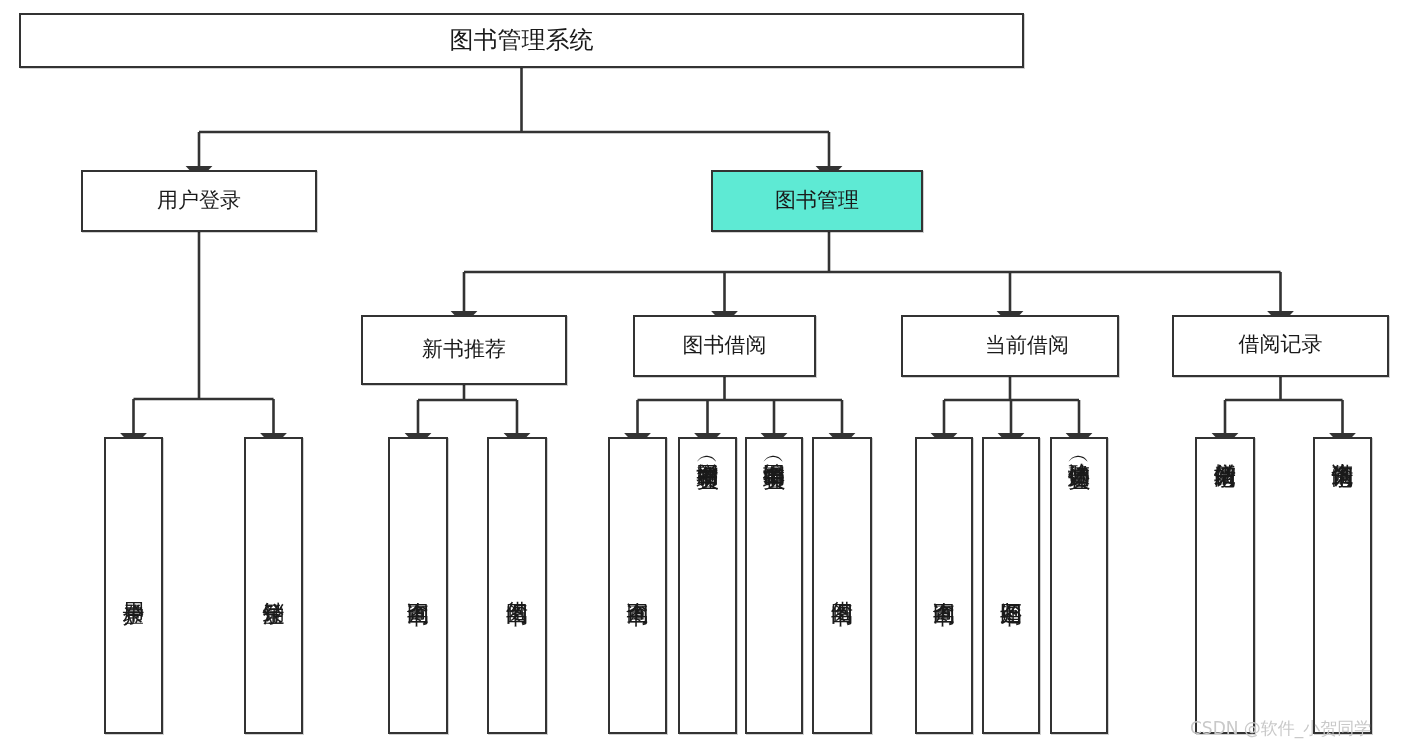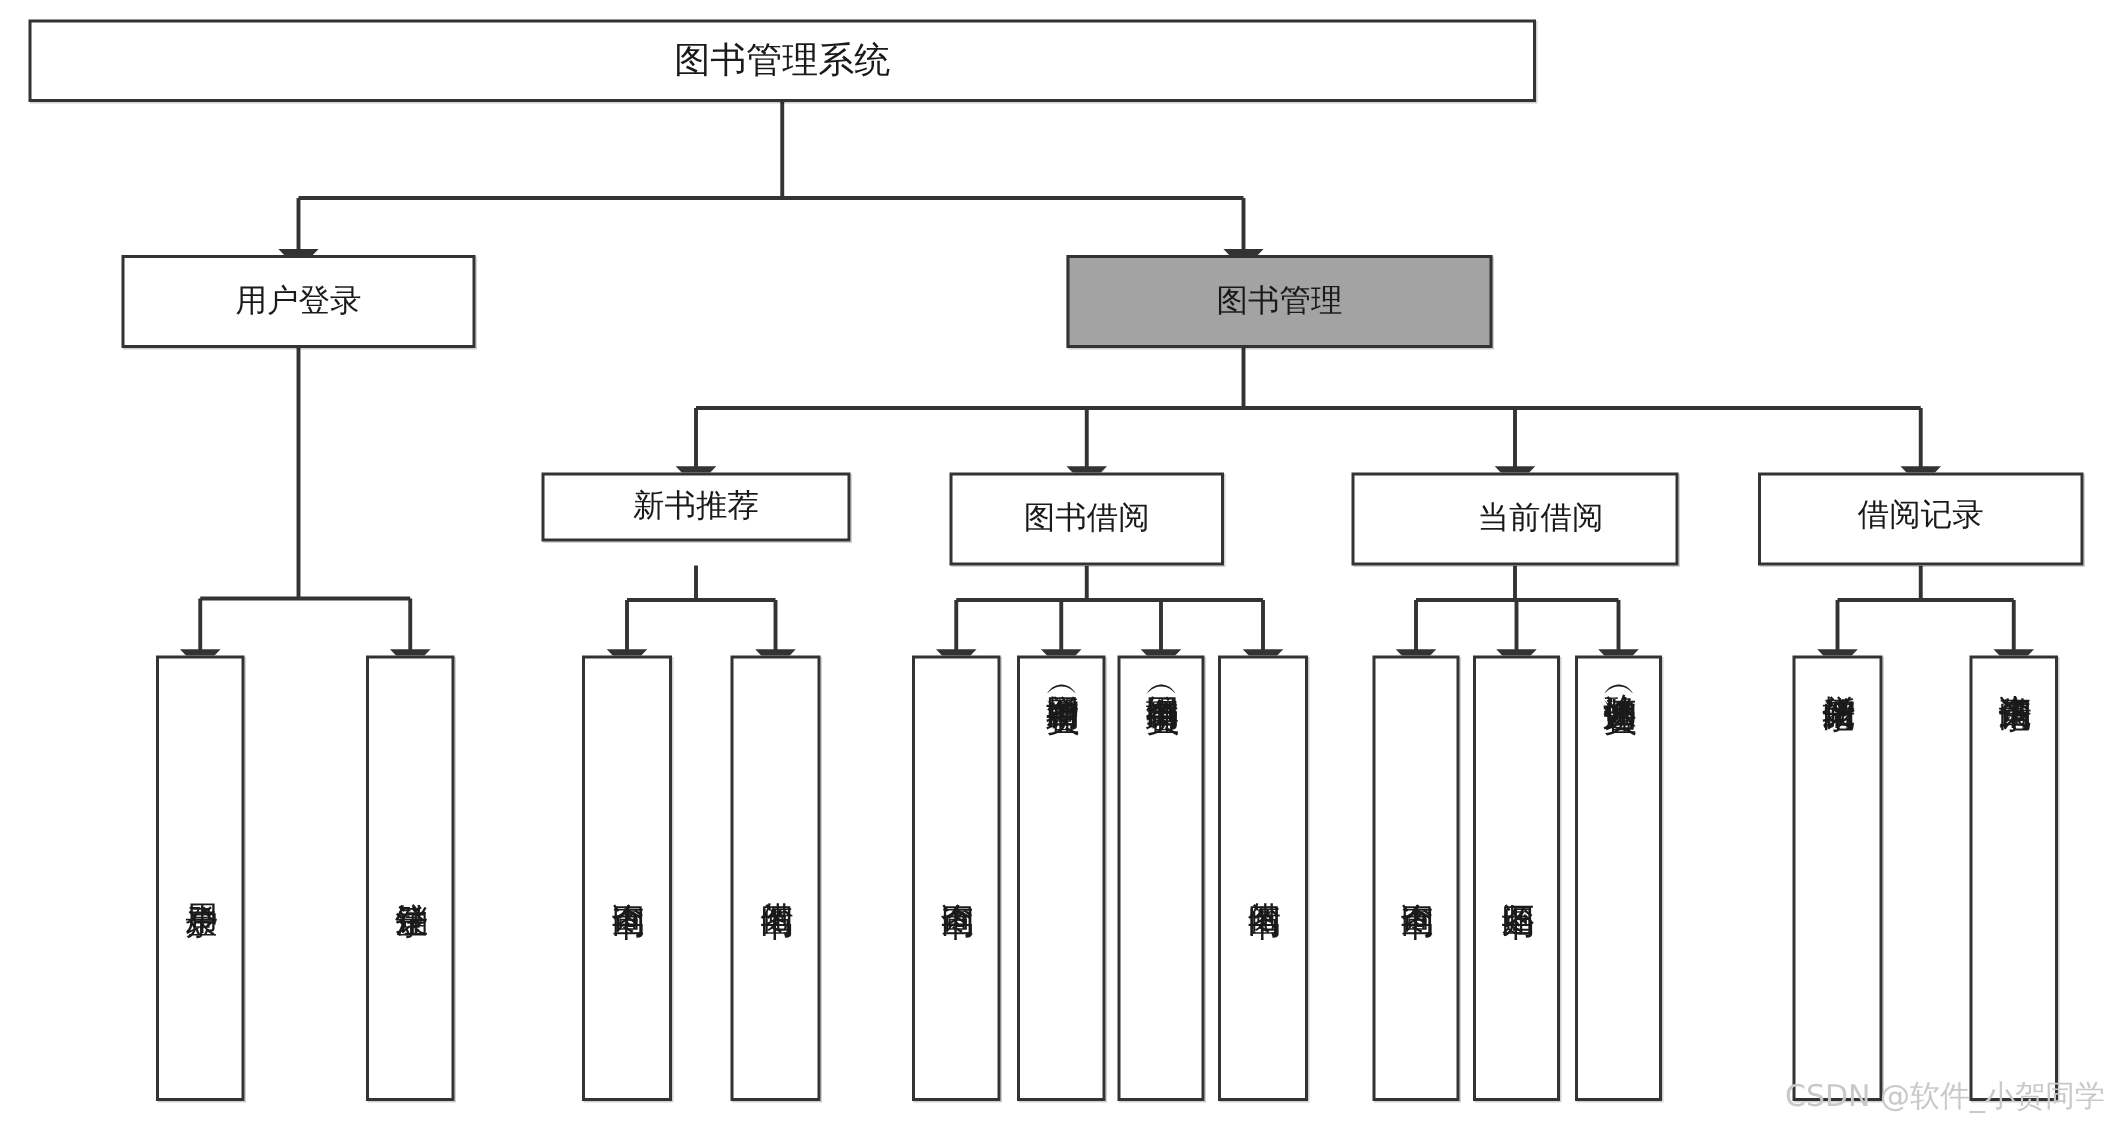--- a/index.html
+++ b/index.html
@@ -61,21 +61,21 @@
     letter-spacing: 1px;
     line-height: 1;
   }
   .node-box.vertical.centered {
     align-items: center;
     padding-top: 0;
   }
   .watermark {
     position: absolute;
     color: #c9c9c9;
-    font-size: 20px;
+    font-size: 17px;
     white-space: nowrap;
     user-select: none;
   }
 </style>
 </head>
 <body>
 
 <div id="diagram-root">
   <svg class="connector-layer" viewBox="0 0 1405 747" preserveAspectRatio="none">
     <defs>
@@ -119,24 +119,24 @@
         <line x1="1342.5" y1="400" x2="1342.5" y2="436" stroke="#333333" stroke-width="2.6" marker-end="url(#arrowhead)"></line>
       </g>
   </svg>
   <div id="node-layer">
       <div class="node-box horizontal root" style="left: 19px; top: 13px; width: 1005px; height: 55px; border-color: rgb(51, 51, 51); background: rgb(255, 255, 255);">
         <span class="node-label" style="color: rgb(26, 26, 26);">图书管理系统</span>
       </div>
       <div class="node-box horizontal" style="left: 81px; top: 170px; width: 236px; height: 62px; border-color: rgb(51, 51, 51); background: rgb(255, 255, 255);">
         <span class="node-label" style="color: rgb(26, 26, 26);">用户登录</span>
       </div>
-      <div class="node-box horizontal" style="left: 711px; top: 170px; width: 284px; height: 62px; border-color: rgb(51, 51, 51); background: #a3a3a3;">
+      <div class="node-box horizontal" style="left: 711px; top: 170px; width: 212px; height: 62px; border-color: rgb(51, 51, 51); background: #5eead4;">
         <span class="node-label" style="color: rgb(26, 26, 26);">图书管理</span>
       </div>
-      <div class="node-box horizontal" style="left: 361px; top: 315px; width: 206px; height: 46px; border-color: rgb(51, 51, 51); background: rgb(255, 255, 255);">
+      <div class="node-box horizontal" style="left: 361px; top: 315px; width: 206px; height: 70px; border-color: rgb(51, 51, 51); background: rgb(255, 255, 255);">
         <span class="node-label" style="color: rgb(26, 26, 26);">新书推荐</span>
       </div>
       <div class="node-box horizontal" style="left: 633px; top: 315px; width: 183px; height: 62px; border-color: rgb(51, 51, 51); background: rgb(255, 255, 255);">
         <span class="node-label" style="color: rgb(26, 26, 26); font-family: Liberation Serif, serif;">图书借阅</span>
       </div>
       <div class="node-box horizontal" style="left: 901px; top: 315px; width: 218px; height: 62px; border-color: rgb(51, 51, 51); background: rgb(255, 255, 255); padding-left: 34px;">
         <span class="node-label" style="color: rgb(26, 26, 26);">当前借阅</span>
       </div>
       <div class="node-box horizontal" style="left: 1172px; top: 315px; width: 217px; height: 62px; border-color: rgb(51, 51, 51); background: rgb(255, 255, 255);">
         <span class="node-label" style="color: rgb(26, 26, 26); font-family: Liberation Mono, monospace;">借阅记录</span>

